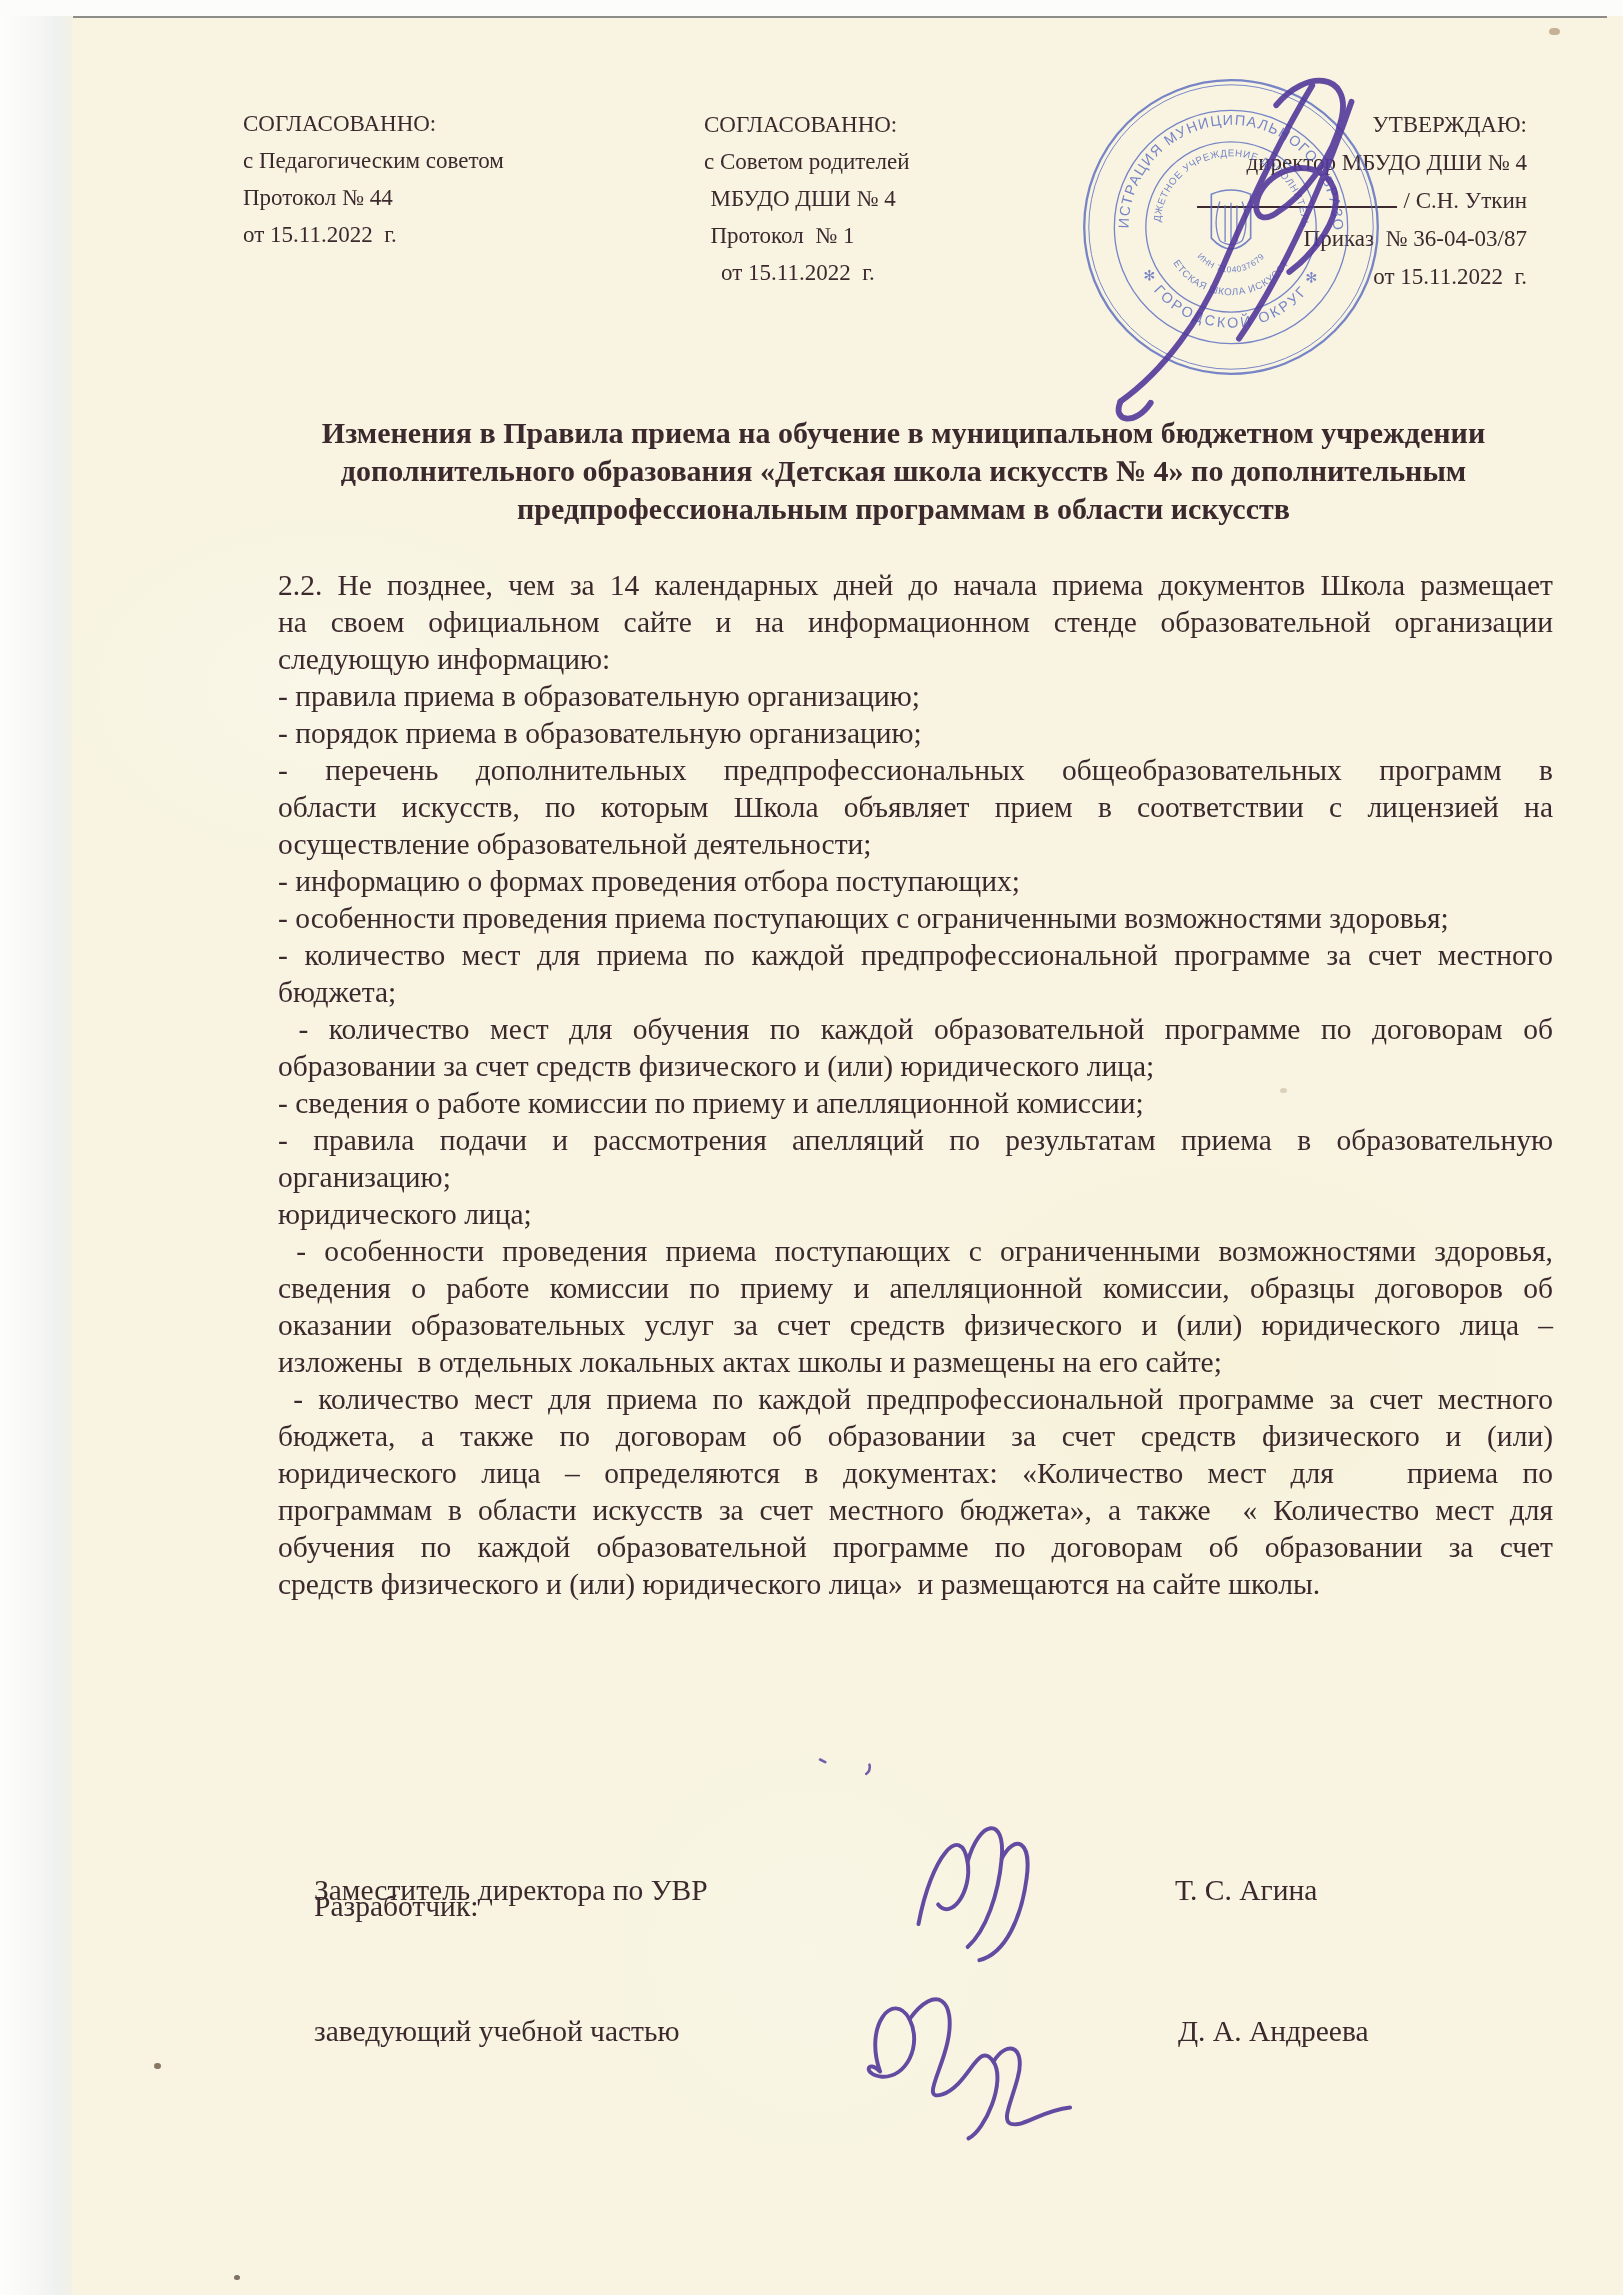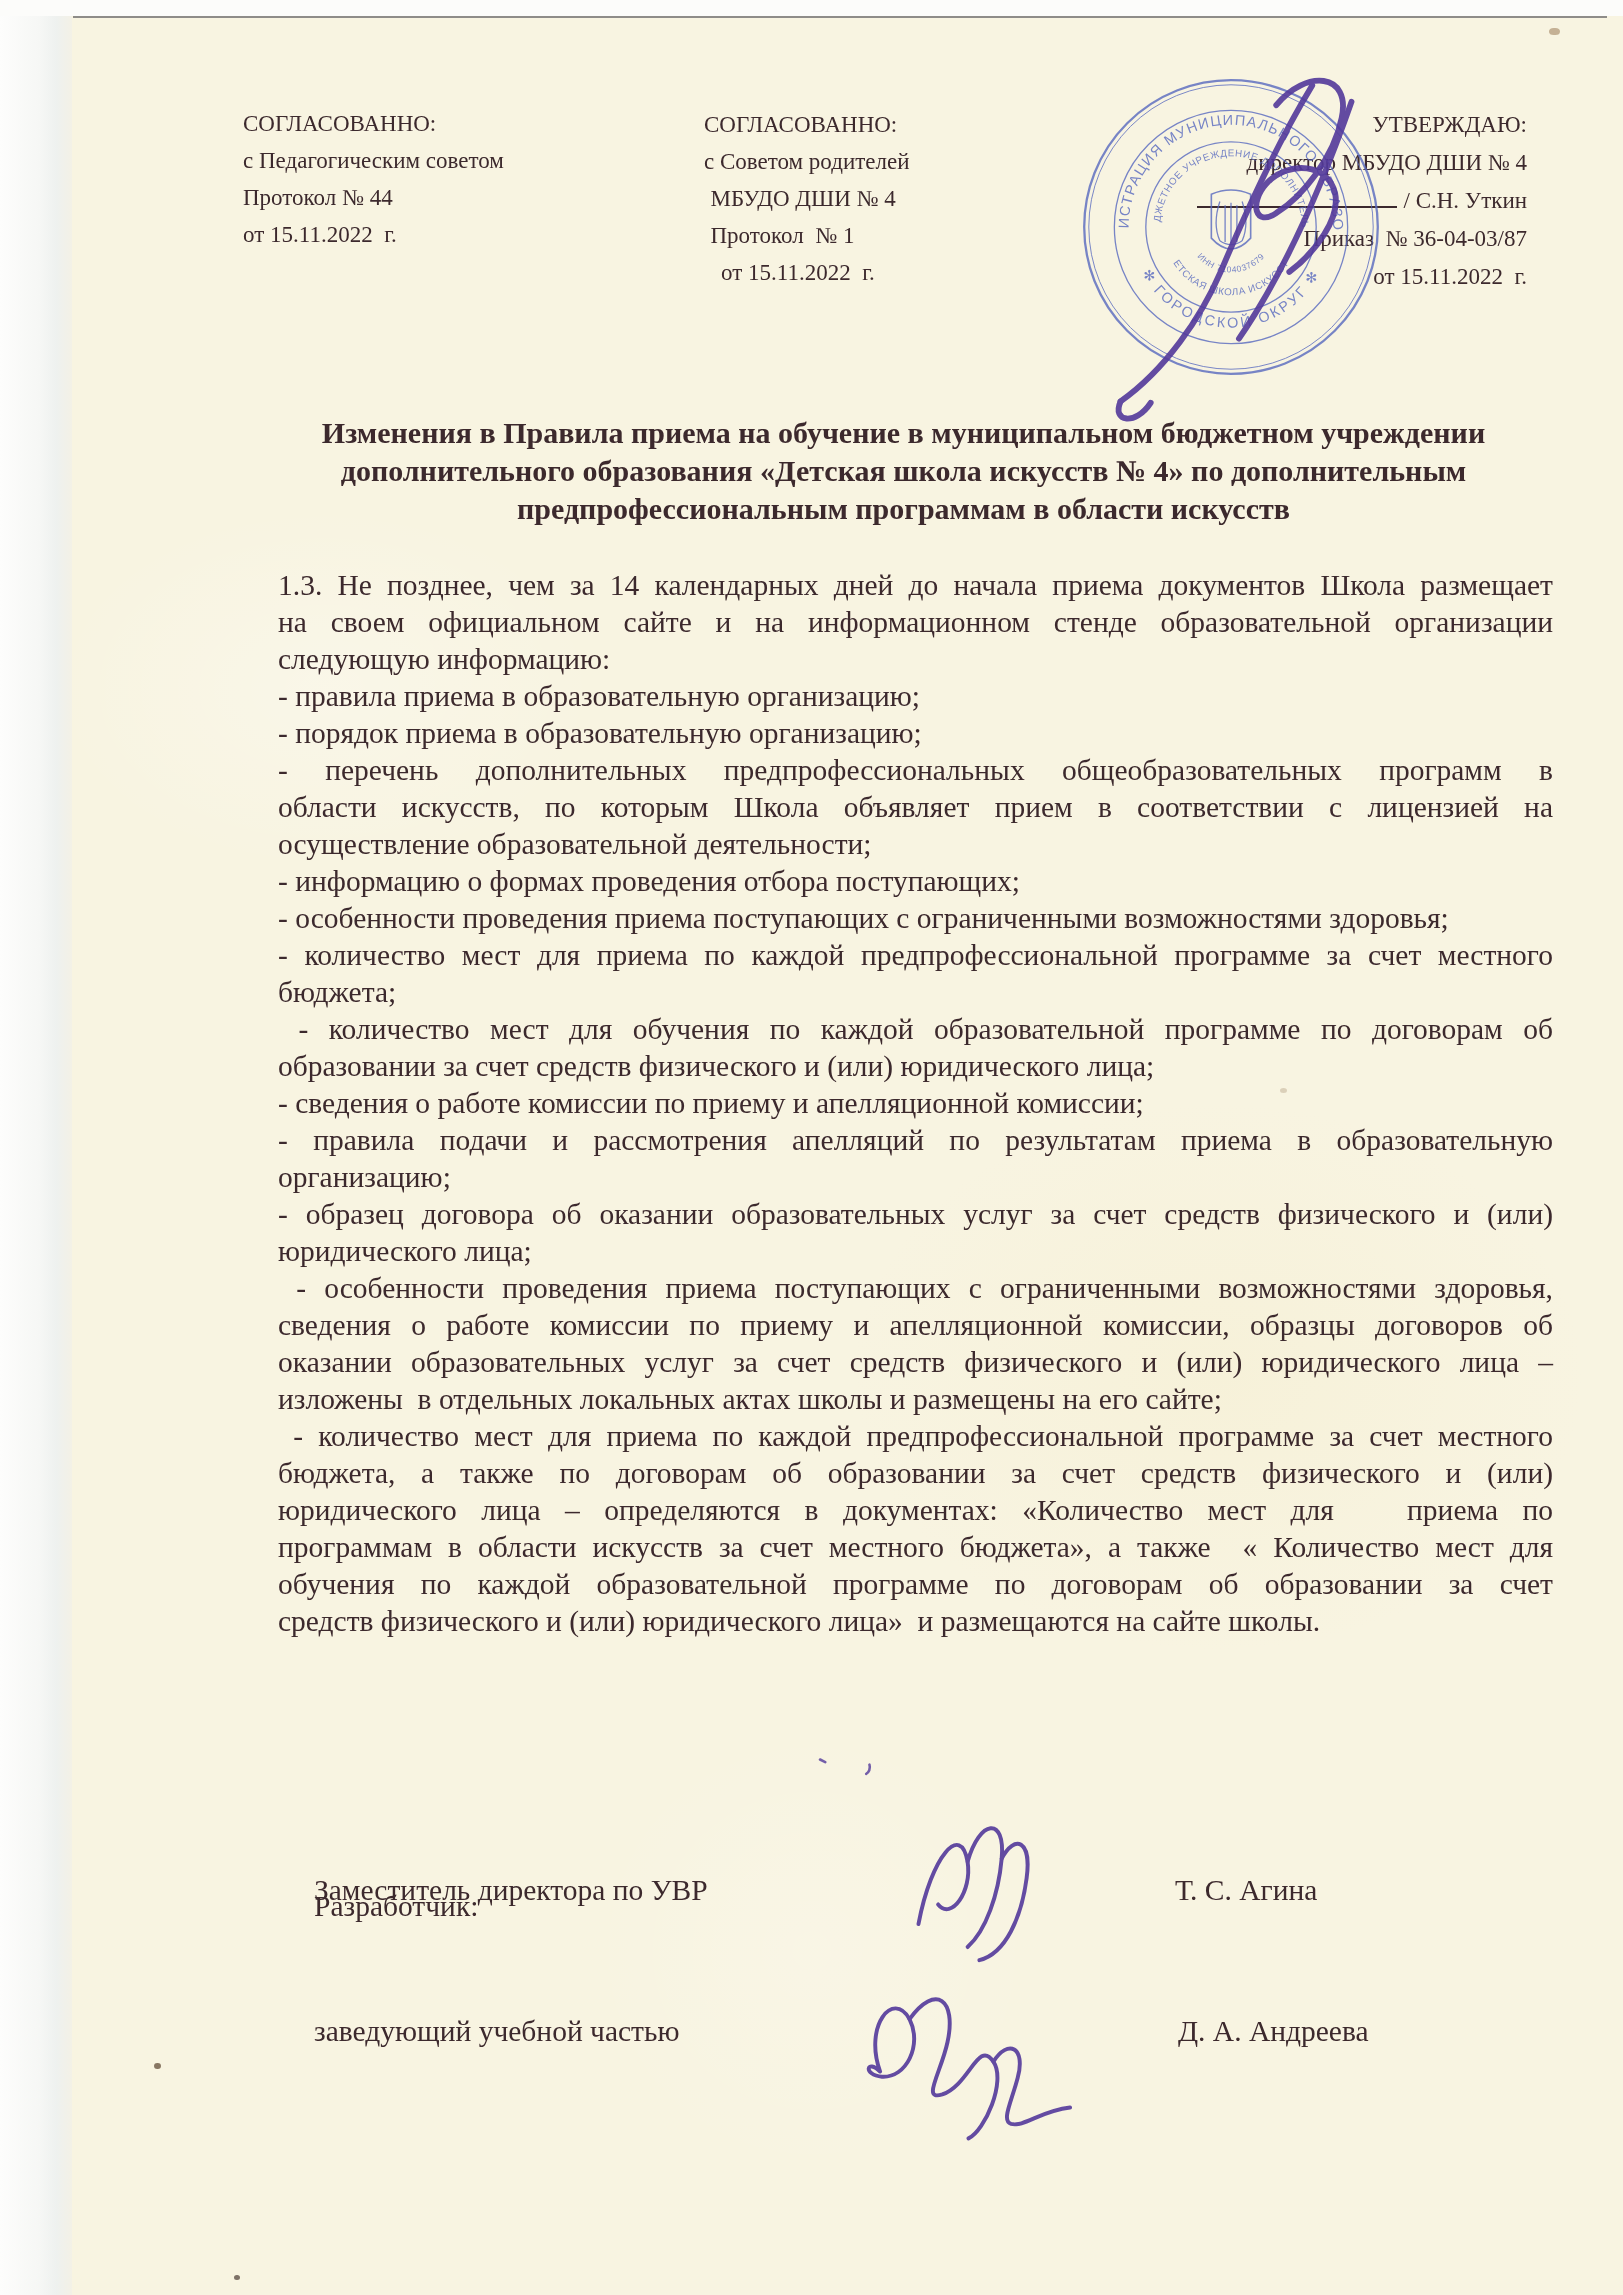--- a/index.html
+++ b/index.html
@@ -117,38 +117,37 @@
     </g>
   </svg>
 
   <div class="title">
     <div>Изменения в Правила приема на обучение в муниципальном бюджетном учреждении</div>
     <div>дополнительного образования «Детская школа искусств № 4» по дополнительным</div>
     <div>предпрофессиональным программам в области искусств</div>
   </div>
 
   <div class="body-block">
-      <div class="bl">1.3. Не позднее, чем за 14 календарных дней до начала приема документов Школа размещает</div>
+      <div class="bl">2.2. Не позднее, чем за 14 календарных дней до начала приема документов Школа размещает</div>
       <div class="bl">на своем официальном сайте и на информационном стенде образовательной организации</div>
       <div class="bl end">следующую информацию:</div>
       <div class="bl end">- правила приема в образовательную организацию;</div>
       <div class="bl end">- порядок приема в образовательную организацию;</div>
       <div class="bl">- перечень дополнительных предпрофессиональных общеобразовательных программ в</div>
       <div class="bl">области искусств, по которым Школа объявляет прием в соответствии с лицензией на</div>
       <div class="bl end">осуществление образовательной деятельности;</div>
       <div class="bl end">- информацию о формах проведения отбора поступающих;</div>
       <div class="bl end">- особенности проведения приема поступающих с ограниченными возможностями здоровья;</div>
       <div class="bl">- количество мест для приема по каждой предпрофессиональной программе за счет местного</div>
       <div class="bl end">бюджета;</div>
       <div class="bl">&nbsp;- количество мест для обучения по каждой образовательной программе по договорам об</div>
       <div class="bl end">образовании за счет средств физического и (или) юридического лица;</div>
       <div class="bl end">- сведения о работе комиссии по приему и апелляционной комиссии;</div>
       <div class="bl">- правила подачи и рассмотрения апелляций по результатам приема в образовательную</div>
       <div class="bl end">организацию;</div>
-      <div class="bl">- образец договора об оказании образовательных услуг за счет средств физического и (или)</div>
       <div class="bl end">юридического лица;</div>
       <div class="bl">&nbsp;- особенности проведения приема поступающих с ограниченными возможностями здоровья,</div>
       <div class="bl">сведения о работе комиссии по приему и апелляционной комиссии, образцы договоров об</div>
       <div class="bl">оказании образовательных услуг за счет средств физического и (или) юридического лица –</div>
       <div class="bl end">изложены&nbsp; в отдельных локальных актах школы и размещены на его сайте;</div>
       <div class="bl">&nbsp;- количество мест для приема по каждой предпрофессиональной программе за счет местного</div>
       <div class="bl">бюджета, а также по договорам об образовании за счет средств физического и (или)</div>
       <div class="bl">юридического лица – определяются в документах: «Количество мест для &nbsp; приема по</div>
       <div class="bl">программам в области искусств за счет местного бюджета», а также &nbsp;« Количество мест для</div>
       <div class="bl">обучения по каждой образовательной программе по договорам об образовании за счет</div>

